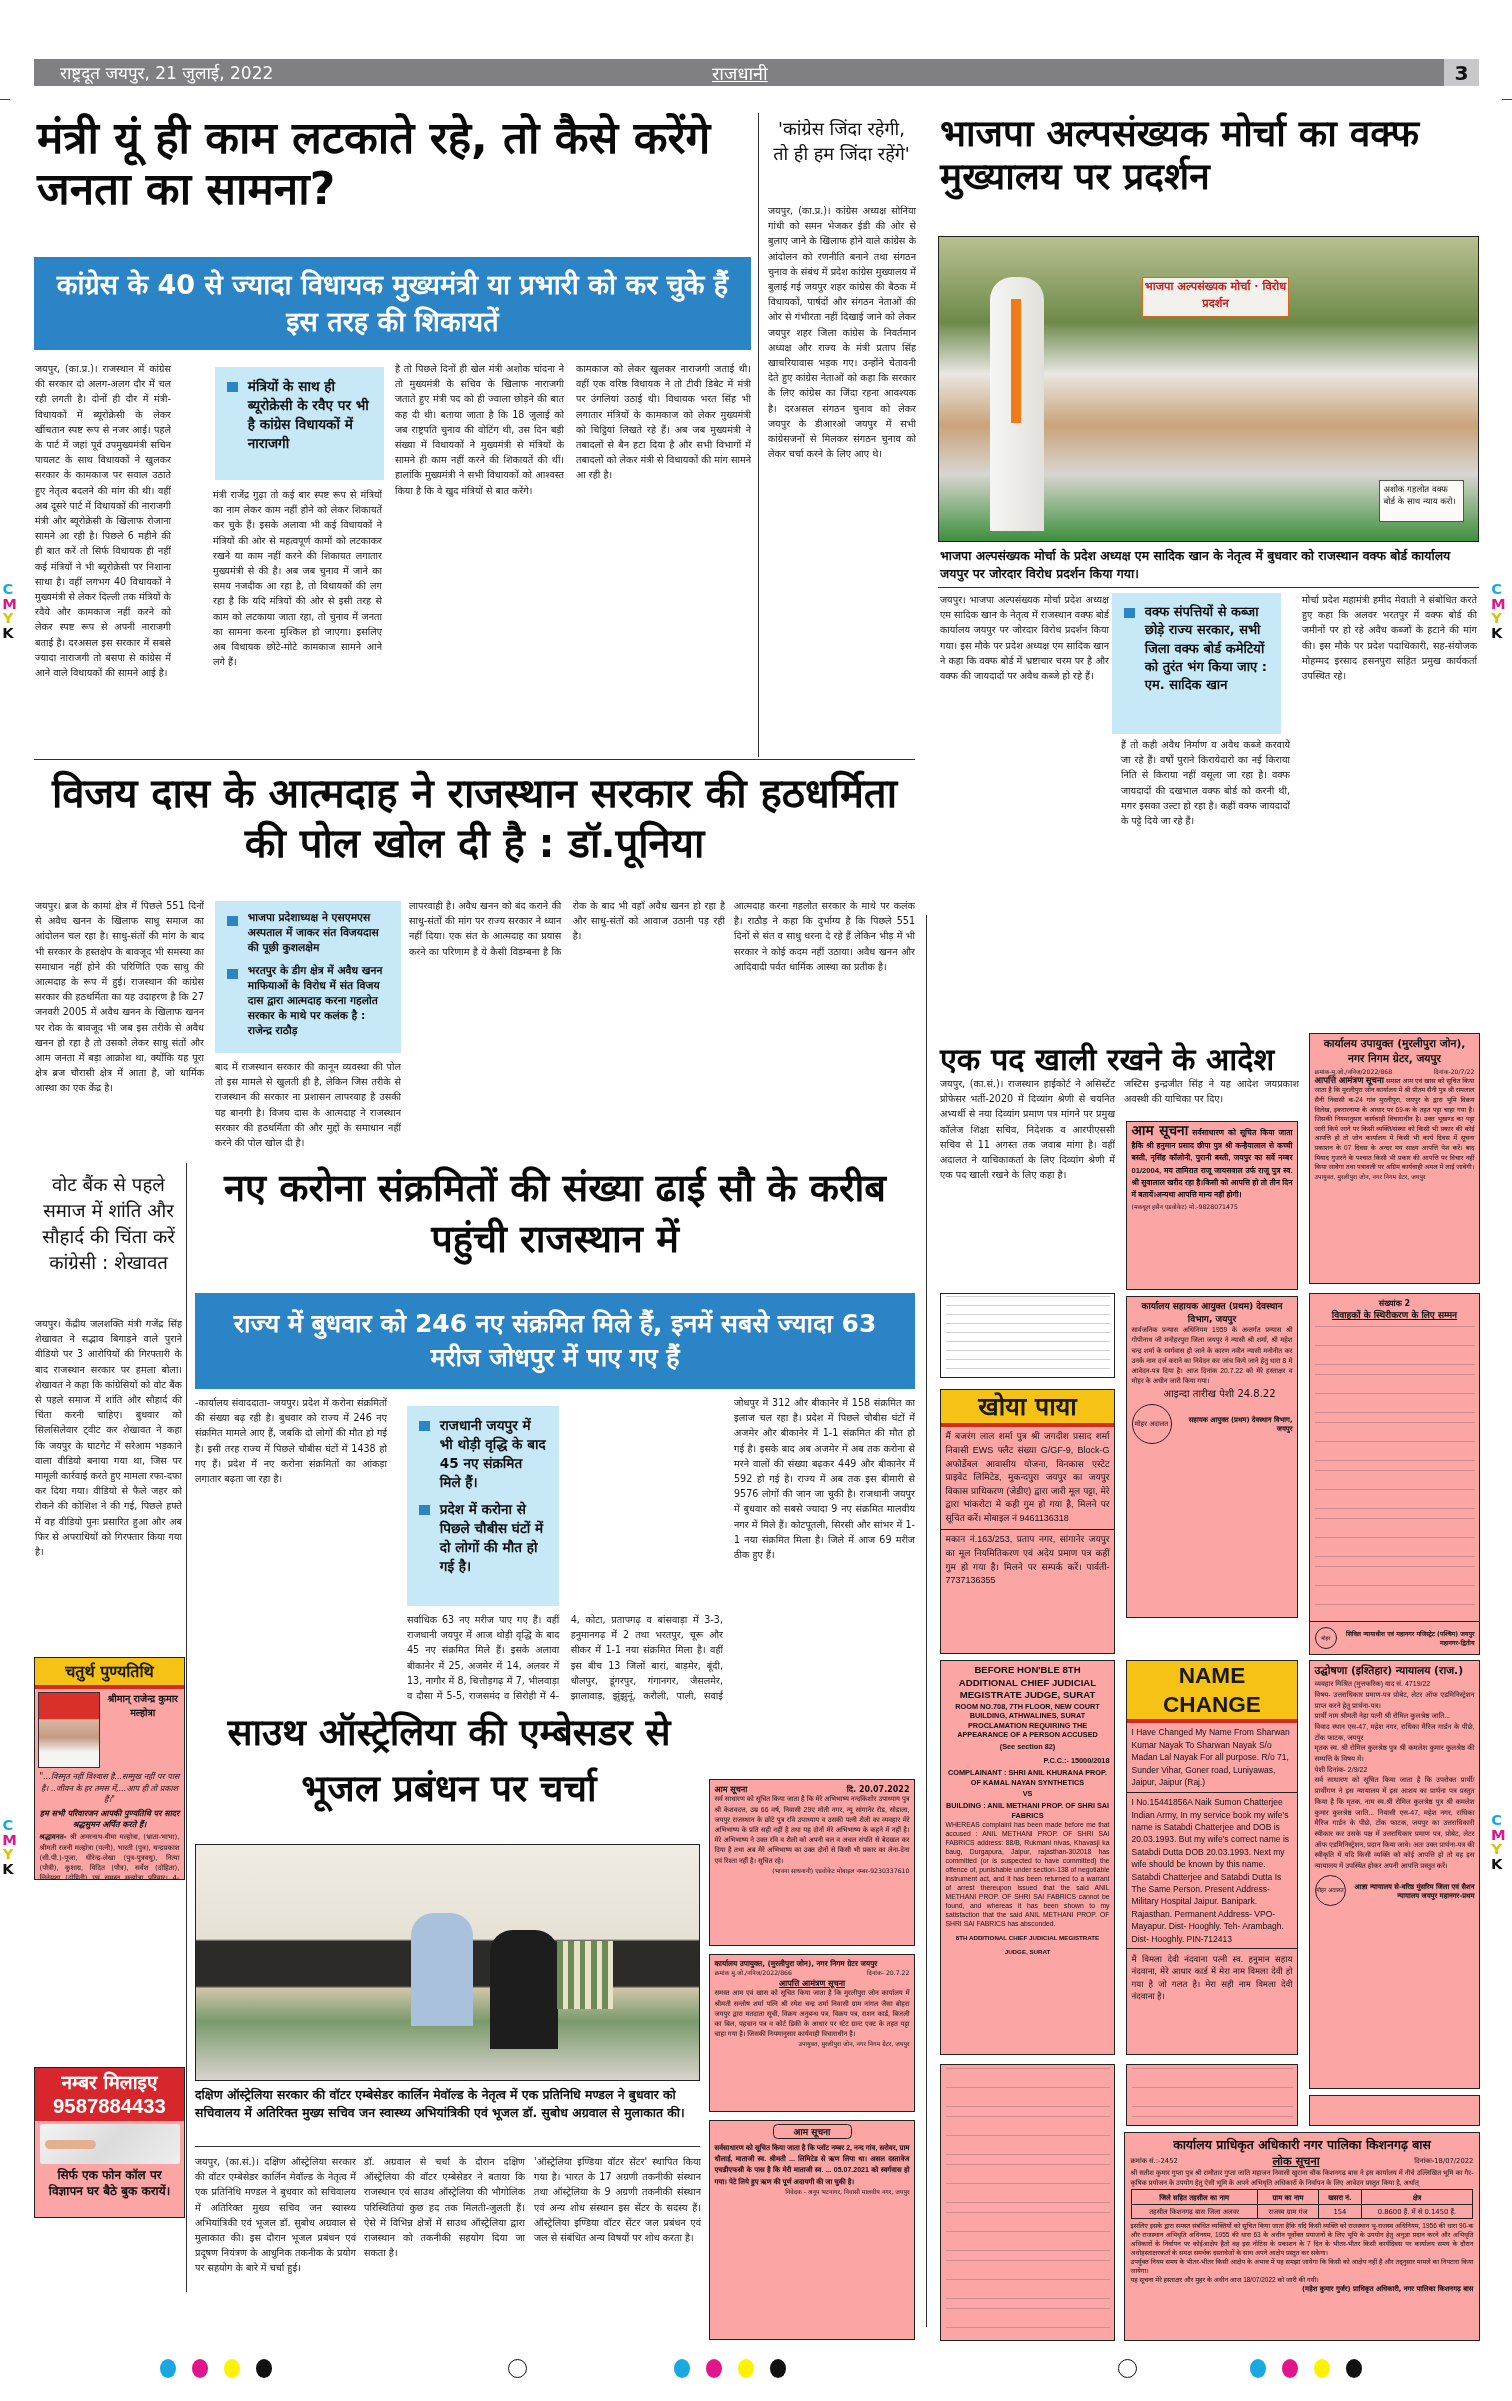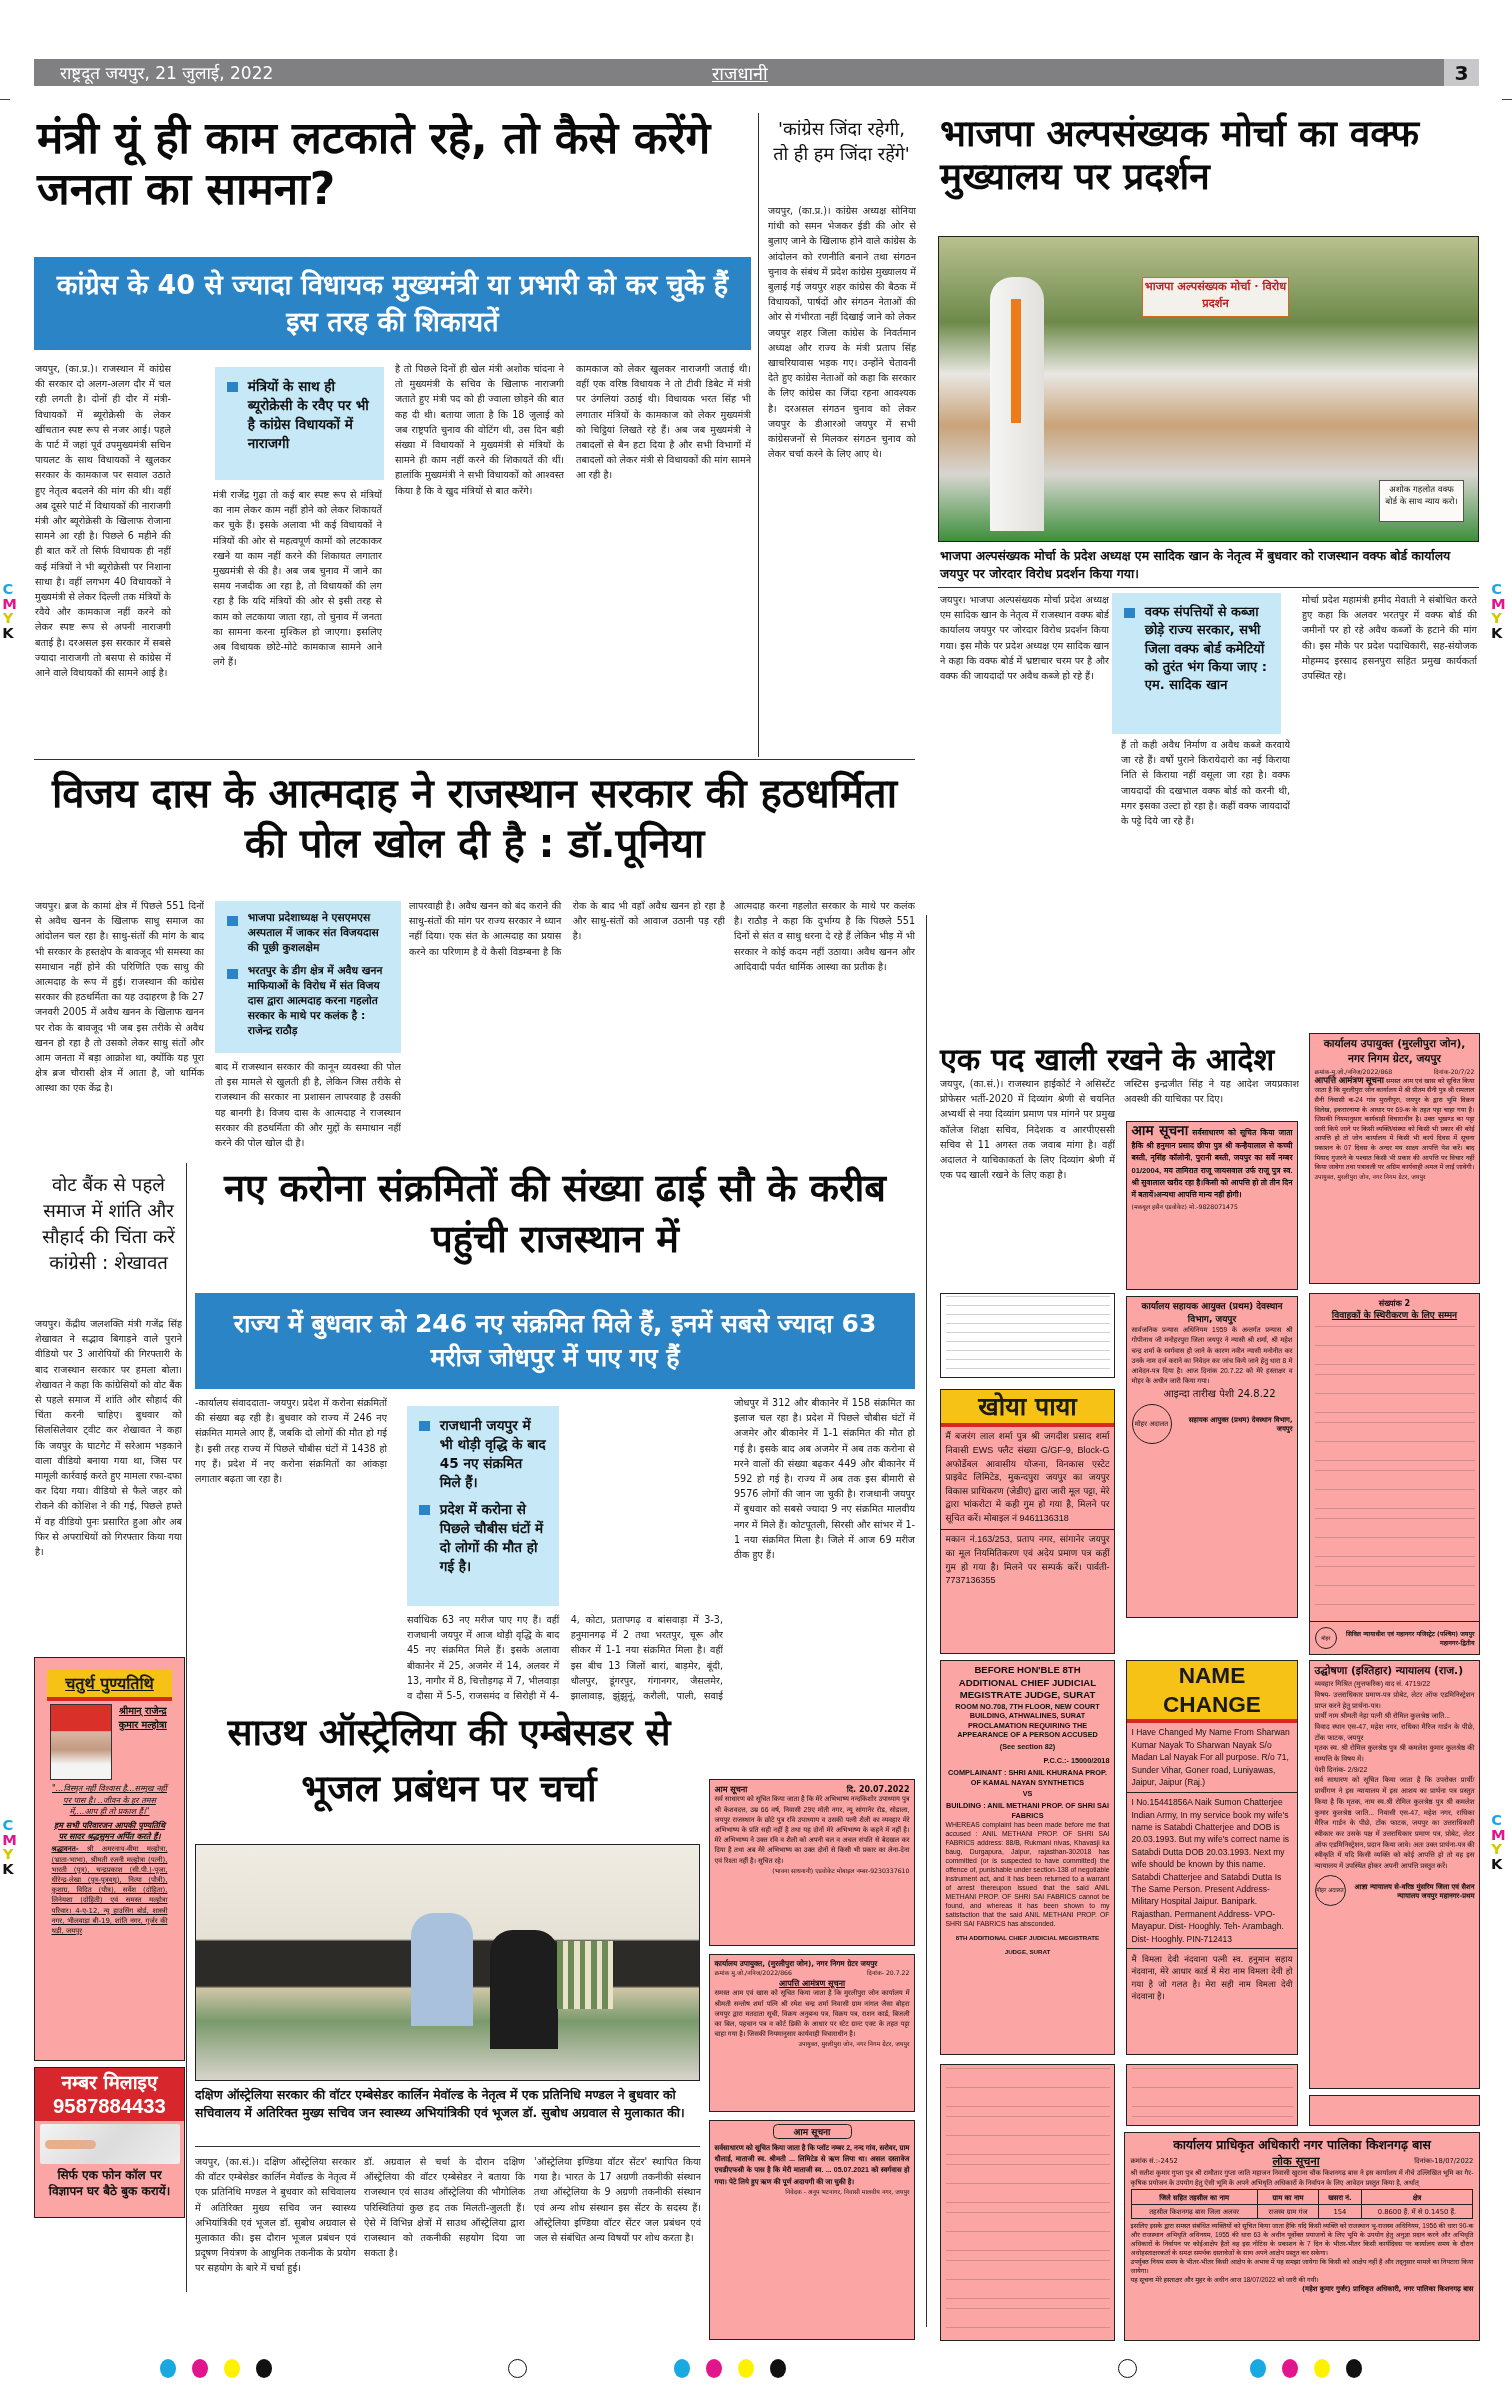--- a/index.html
+++ b/index.html
@@ -58,21 +58,21 @@
 
 <div class="abs rule-v" style="left:758px;top:113px;height:644px;"></div>
 <div class="abs" style="left:768px;top:116px;width:147px;font-size:18px;line-height:25px;text-align:center;">'कांग्रेस जिंदा रहेगी, तो ही हम जिंदा रहेंगे'</div>
 <div class="abs body-text" style="left:768px;top:203px;width:148px;height:553px;">जयपुर, (का.प्र.)। कांग्रेस अध्यक्ष सोनिया गांधी को समन भेजकर ईडी की ओर से बुलाए जाने के खिलाफ होने वाले कांग्रेस के आंदोलन को रणनीति बनाने तथा संगठन चुनाव के संबंध में प्रदेश कांग्रेस मुख्यालय में बुलाई गई जयपुर शहर कांग्रेस की बैठक में विधायकों, पार्षदों और संगठन नेताओं की ओर से गंभीरता नहीं दिखाई जाने को लेकर जयपुर शहर जिला कांग्रेस के निवर्तमान अध्यक्ष और राज्य के मंत्री प्रताप सिंह खाचरियावास भड़क गए। उन्होंने चेतावनी देते हुए कांग्रेस नेताओं को कहा कि सरकार के लिए कांग्रेस का जिंदा रहना आवश्यक है। दरअसल संगठन चुनाव को लेकर जयपुर के डीआरओ जयपुर में सभी कांग्रेसजनों से मिलकर संगठन चुनाव को लेकर चर्चा करने के लिए आए थे।</div>
 
 <div class="abs headline" style="left:940px;top:113px;width:542px;font-size:37px;">भाजपा अल्पसंख्यक मोर्चा का वक्फ मुख्यालय पर प्रदर्शन</div>
 <div class="abs photo" style="left:938px;top:236px;width:541px;height:306px;background:linear-gradient(180deg,#b9c08f 0%,#6d8a4a 28%,#e9e7e2 45%,#c9a37a 62%,#d8d6d0 78%,#3e8f3d 100%);">
   <div class="abs" style="left:203px;top:40px;width:147px;height:40px;background:#f3f1ec;border:1.1px solid #d36b1f;color:#b22;font-size:11.3px;font-weight:bold;text-align:center;line-height:17px;">भाजपा अल्पसंख्यक मोर्चा · विरोध प्रदर्शन</div>
   <div class="abs" style="left:51px;top:40px;width:54px;height:254px;background:linear-gradient(90deg,#f5f5f3,#e1e0dc);border-radius:22.6px 22.6px 0 0;"></div>
   <div class="abs" style="left:72px;top:62px;width:10.2px;height:124px;background:#ef7a1a;"></div>
-  <div class="abs" style="left:440px;top:243px;width:85px;height:42px;background:#fbfaf7;border:0.6px solid #555;font-size:8.5px;text-align:center;padding:3.4px;line-height:11.3px;">अशोक गहलोत वक्फ बोर्ड के साथ न्याय करो।</div>
+  <div class="abs" style="left:440px;top:243px;width:85px;height:42px;background:#fbfaf7;border:0.6px solid #555;font-size:8.5px;text-align:left;padding:3.4px;line-height:11.3px;">अशोक गहलोत वक्फ बोर्ड के साथ न्याय करो।</div>
 </div>
 <div class="abs caption" style="left:940px;top:547px;width:539px;font-size:12.4px;line-height:18px;">भाजपा अल्पसंख्यक मोर्चा के प्रदेश अध्यक्ष एम सादिक खान के नेतृत्व में बुधवार को राजस्थान वक्फ बोर्ड कार्यालय जयपुर पर जोरदार विरोध प्रदर्शन किया गया।</div>
 <div class="abs rule-h" style="left:938px;top:587px;width:541px;"></div>
 <div class="abs body-text" style="left:940px;top:592px;width:169px;height:322px;">जयपुर। भाजपा अल्पसंख्यक मोर्चा प्रदेश अध्यक्ष एम सादिक खान के नेतृत्व में राजस्थान वक्फ बोर्ड कार्यालय जयपुर पर जोरदार विरोध प्रदर्शन किया गया। इस मौके पर प्रदेश अध्यक्ष एम सादिक खान ने कहा कि वक्फ बोर्ड में भ्रष्टाचार चरम पर है और वक्फ की जायदादों पर अवैध कब्जे हो रहे हैं।</div>
 <div class="abs highlight" style="left:1112px;top:593px;width:169px;height:141px;font-size:13px;">
   <div class="b">
       <span class="sq"></span>
       <span>वक्फ संपत्तियों से कब्जा छोड़े राज्य सरकार, सभी जिला वक्फ बोर्ड कमेटियों को तुरंत भंग किया जाए : एम. सादिक खान</span>
     </div>
 </div>
@@ -102,21 +102,21 @@
     </div>
 </div>
 <div class="abs body-text" style="left:215px;top:1059px;width:186px;height:88px;">बाद में राजस्थान सरकार की कानून व्यवस्था की पोल तो इस मामले से खुलती ही है, लेकिन जिस तरीके से राजस्थान की सरकार ना प्रशासन लापरवाह है उसकी यह बानगी है। विजय दास के आत्मदाह ने राजस्थान सरकार की हठधर्मिता की और मुद्दों के समाधान नहीं करने की पोल खोल दी है।</div>
 <div class="abs body-text" style="left:409px;top:898px;width:316px;height:248px;column-count:2;column-gap:11.3px;">लापरवाही है। अवैध खनन को बंद कराने की साधु-संतों की मांग पर राज्य सरकार ने ध्यान नहीं दिया। एक संत के आत्मदाह का प्रयास करने का परिणाम है ये कैसी विडम्बना है कि रोक के बाद भी वहाँ अवैध खनन हो रहा है और साधु-संतों को आवाज उठानी पड़ रही है।</div>
 <div class="abs body-text" style="left:734px;top:898px;width:181px;height:248px;">आत्मदाह करना गहलोत सरकार के माथे पर कलंक है। राठौड़ ने कहा कि दुर्भाग्य है कि पिछले 551 दिनों से संत व साधु धरना दे रहे हैं लेकिन भीड़ में भी सरकार ने कोई कदम नहीं उठाया। अवैध खनन और आदिवादी पर्वत धार्मिक आस्था का प्रतीक है।</div>
 
 <div class="abs" style="left:35px;top:1172px;width:147px;font-size:18.6px;line-height:26px;text-align:center;">वोट बैंक से पहले समाज में शांति और सौहार्द की चिंता करें कांग्रेसी : शेखावत</div>
 <div class="abs body-text" style="left:35px;top:1316px;width:147px;height:333px;">जयपुर। केंद्रीय जलशक्ति मंत्री गजेंद्र सिंह शेखावत ने सद्भाव बिगाड़ने वाले पुराने वीडियो पर 3 आरोपियों की गिरफ्तारी के बाद राजस्थान सरकार पर हमला बोला। शेखावत ने कहा कि कांग्रेसियों को वोट बैंक से पहले समाज में शांति और सौहार्द की चिंता करनी चाहिए। बुधवार को सिलसिलेवार ट्वीट कर शेखावत ने कहा कि जयपुर के घाटगेट में सरेआम भड़काने वाला वीडियो बनाया गया था, जिस पर मामूली कार्रवाई करते हुए मामला रफा-दफा कर दिया गया। वीडियो से फैले जहर को रोकने की कोशिश ने की गई, पिछले हफ्ते में वह वीडियो पुनः प्रसारित हुआ और अब फिर से अपराधियों को गिरफ्तार किया गया है।</div>
 <div class="abs rule-v" style="left:186px;top:1163px;height:1129px;"></div>
 
-<div class="abs boxed" style="left:34px;top:1657px;width:151px;height:404px;padding:12px;text-decoration:underline;">
+<div class="abs boxed" style="left:34px;top:1657px;width:151px;height:223px;padding:0;">
   <div class="yellow-head" style="font-size:16px;padding:2.3px 0;">चतुर्थ पुण्यतिथि</div>
   <div style="display:flex;gap:4.5px;padding:3.4px;">
     <div style="width:62px;height:76px;background:linear-gradient(180deg,#d9302a 0%,#d9302a 35%,#d9b7a3 36%,#c49a81 60%,#f4f4f2 80%);border:0.6px solid #333;flex:none;"></div>
     <div style="font-size:9.6px;font-weight:bold;line-height:13.6px;text-align:center;">श्रीमान् राजेन्द्र कुमार मल्होत्रा</div>
   </div>
   <div style="font-size:8px;font-style:italic;text-align:center;padding:0 4.5px;line-height:11.3px;">"...विस्मृत नहीं विश्वास है...सम्मुख नहीं पर पास है। ..जीवन के हर तमस में,...आप ही तो प्रकाश हैं।"</div>
   <div style="font-size:8px;font-style:italic;font-weight:bold;text-align:center;padding:2.3px 4.5px;line-height:11.3px;">हम सभी परिवारजन आपकी पुण्यतिथि पर सादर श्रद्धसुमन अर्पित करते हैं।</div>
   <div style="font-size:7px;padding:0 4.5px;line-height:10.2px;text-align:justify;">
     <b>श्रद्धावनत-</b>
     <span>श्री अमरनाथ-वीमा मल्होत्रा, (भ्राता-भाभा), श्रीमती रजनी मल्होत्रा (पत्नी), भारती (पुत्र), चन्द्रप्रकाश (सी.पी.)-पूजा, धीरेन्द्र-लेखा (पुत्र-पुत्रवधु), नित्या (पौत्री), कुशाग्र, विदित (पौत्र), सर्वेश (दोहिता), लिनेयशा (दोहिती) एवं समस्त मल्होत्रा परिवार।</span>

